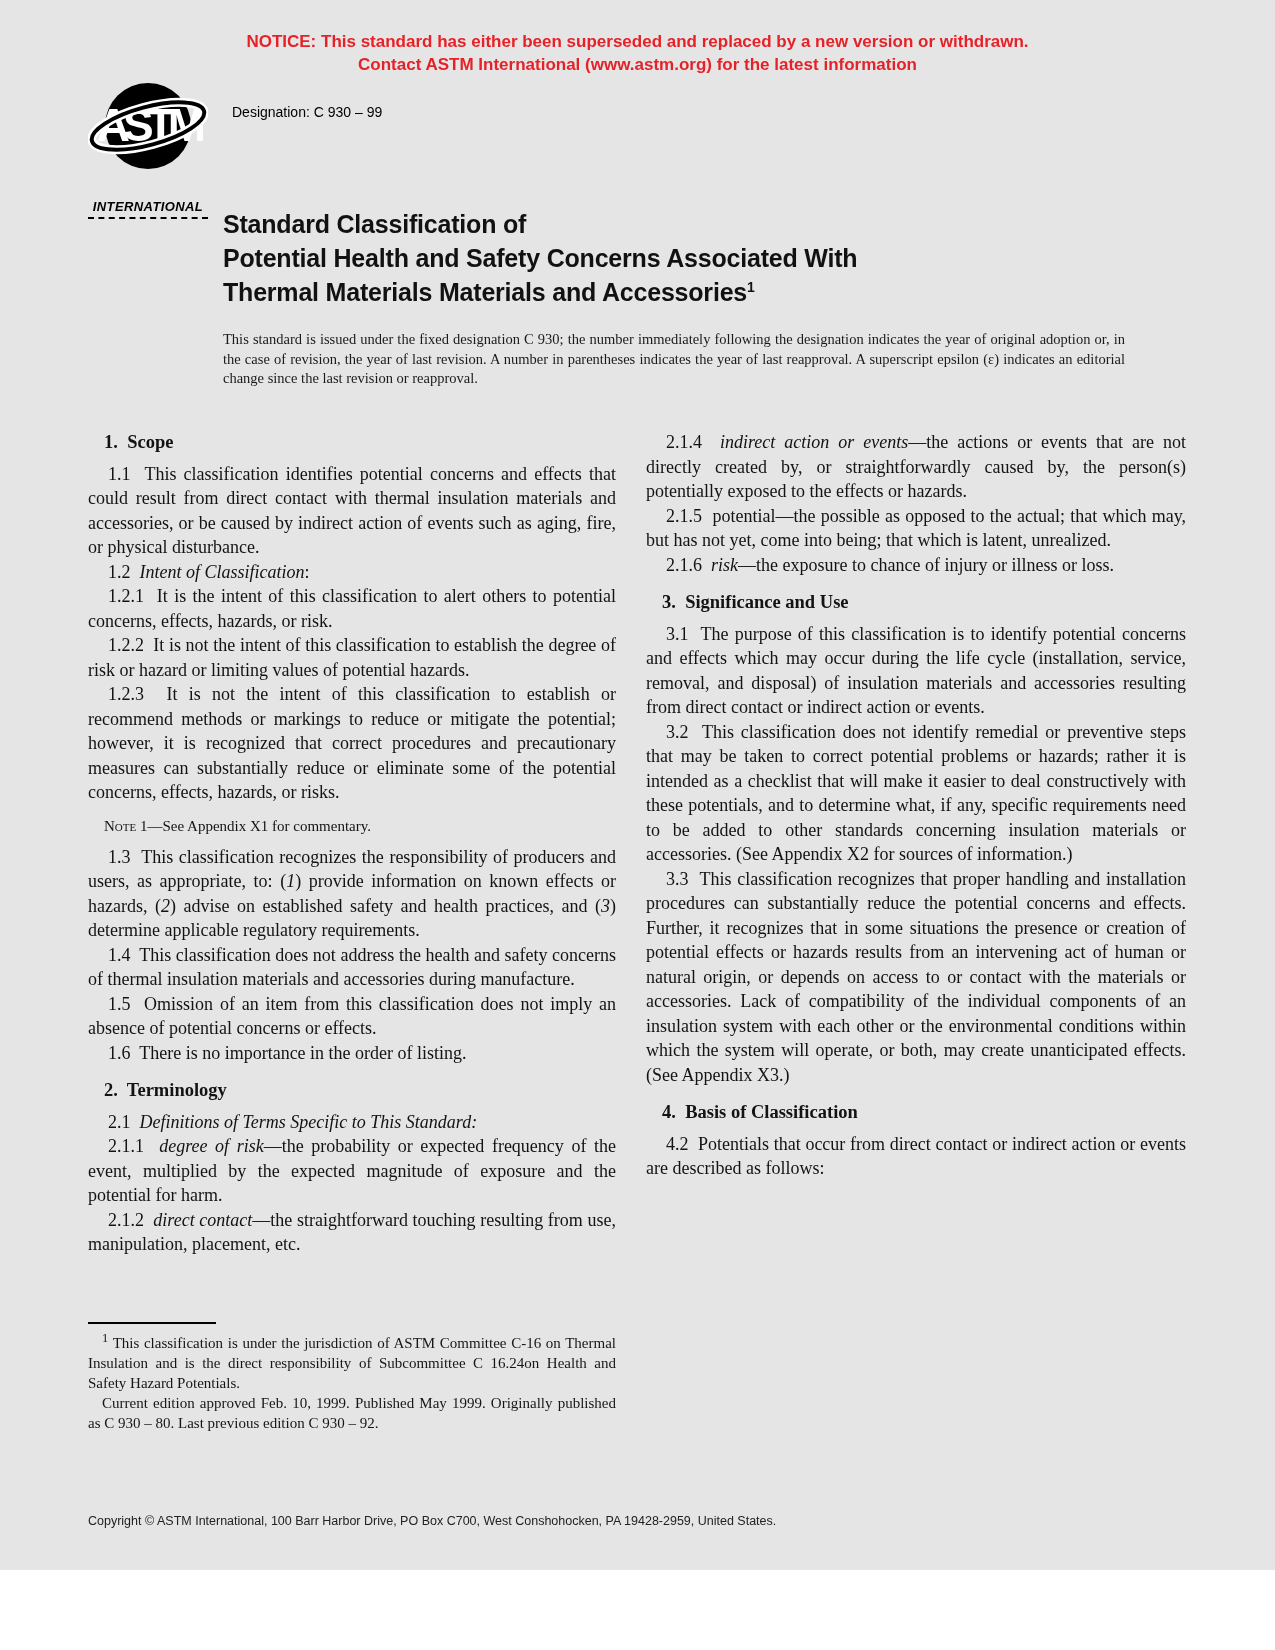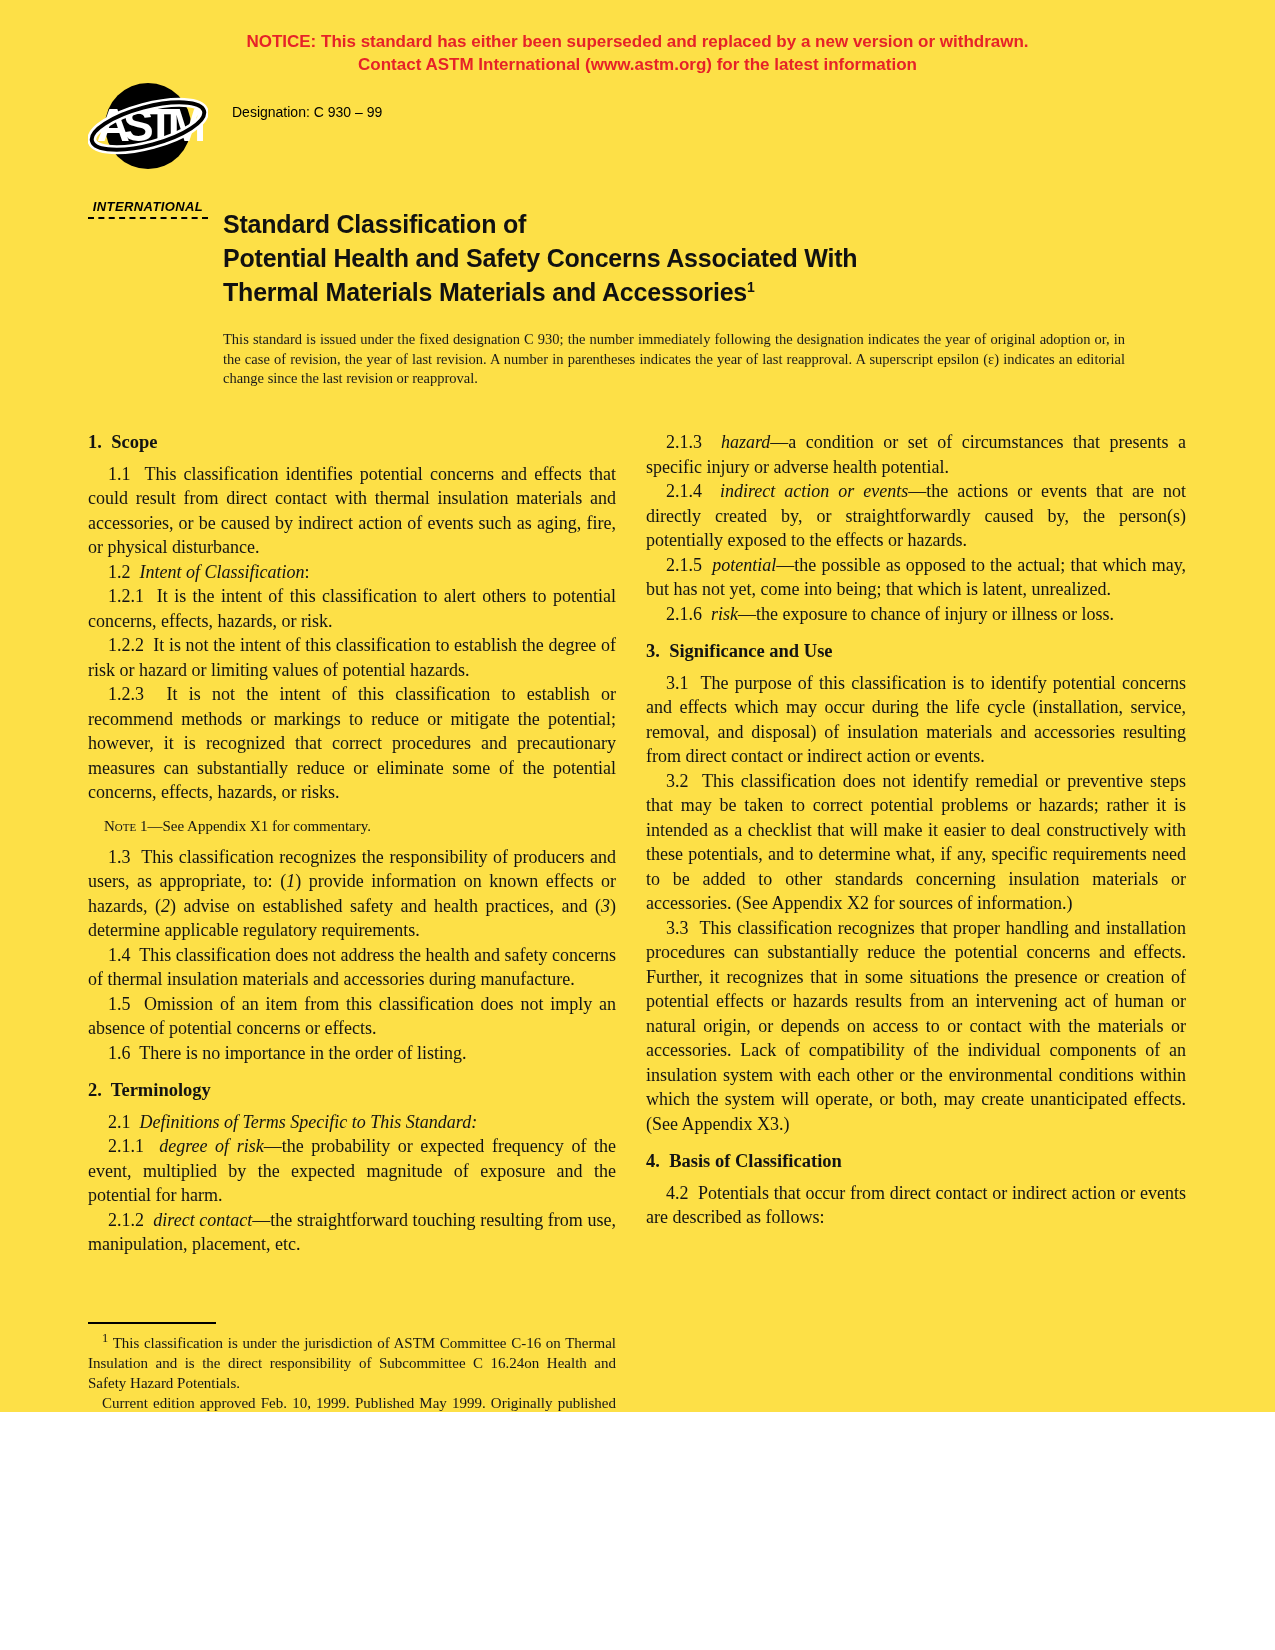--- a/index.html
+++ b/index.html
@@ -1,18 +1,18 @@
 <!DOCTYPE html>
 <html><head>
 <meta charset="utf-8">
 <style>
   * { margin:0; padding:0; box-sizing:border-box; }
   html,body { background:#ffffff; }
   .page {
-    position:relative; width:1275px; height:1412px; background:#fde047;
+    position:relative; width:1275px; height:1570px; background:#e5e5e5;
     font-family:"Liberation Serif", serif; color:#141414; overflow:hidden;
   }
   .notice {
     position:absolute; top:30px; left:0; width:100%; text-align:center;
     font-family:"Liberation Sans", sans-serif; font-weight:bold;
     font-size:17px; line-height:23px; color:#e62228;
   }
   .logo-wrap { position:absolute; left:88px; top:80px; width:120px; text-align:center; }
   .logo-intl {
     font-family:"Liberation Sans", sans-serif; font-style:italic; font-weight:bold;
@@ -32,21 +32,21 @@
   .issuance {
     position:absolute; left:223px; top:330px; width:902px;
     font-size:14.5px; line-height:19.5px; text-align:justify; color:#1a1a1a;
   }
   .col {
     position:absolute; top:430px; font-size:18px; line-height:24.5px;
     text-align:justify; color:#131313;
   }
   .col-left  { left:88px;  width:528px; }
   .col-right { left:646px; width:540px; }
-  .blk-heading { font-weight:bold; margin-top:13px; margin-bottom:7px; text-align:left; font-size:18.5px; }
+  .blk-heading { font-weight:bold; margin-top:13px; margin-bottom:7px; text-align:left; font-size:18.5px;margin-left:16px; }
   .col > .blk-heading:first-child { margin-top:0; }
   .blk-para { text-indent:20px; }
   .blk-note { font-size:15px; line-height:20px; margin:11px 0 9px 0; text-indent:16px; }
   .blk-fn   { text-indent:14px; }
   .smallcaps { font-variant:small-caps; }
   .footnote {
     position:absolute; left:88px; top:1322px; width:528px;
     font-size:15px; line-height:20px; text-align:justify; color:#161616;
   }
   .footnote-rule { width:128px; border-top:2px solid #000; margin-bottom:9px; }
@@ -98,23 +98,22 @@
       <div class="blk-para"><span>1.3&nbsp; This classification recognizes the responsibility of producers and users, as appropriate, to: (</span><span style="font-style: italic;">1</span><span>) provide information on known effects or hazards, (</span><span style="font-style: italic;">2</span><span>) advise on established safety and health practices, and (</span><span style="font-style: italic;">3</span><span>) determine applicable regulatory requirements.</span></div>
       <div class="blk-para"><span>1.4&nbsp; This classification does not address the health and safety concerns of thermal insulation materials and accessories during manufacture.</span></div>
       <div class="blk-para"><span>1.5&nbsp; Omission of an item from this classification does not imply an absence of potential concerns or effects.</span></div>
       <div class="blk-para"><span>1.6&nbsp; There is no importance in the order of listing.</span></div>
       <div class="blk-heading"><span>2.&nbsp; Terminology</span></div>
       <div class="blk-para"><span>2.1&nbsp; </span><span style="font-style: italic;">Definitions of Terms Specific to This Standard:</span></div>
       <div class="blk-para"><span>2.1.1&nbsp; </span><span style="font-style: italic;">degree of risk</span><span>—the probability or expected frequency of the event, multiplied by the expected magnitude of exposure and the potential for harm.</span></div>
       <div class="blk-para"><span>2.1.2&nbsp; </span><span style="font-style: italic;">direct contact</span><span>—the straightforward touching resulting from use, manipulation, placement, etc.</span></div>
     </div>
   <div class="col col-right">
-      <div class="blk-para"><span>2.1.3&nbsp; </span><span style="font-style: italic;">hazard</span><span>—a condition or set of circumstances that presents a specific injury or adverse health potential.</span></div>
       <div class="blk-para"><span>2.1.4&nbsp; </span><span style="font-style: italic;">indirect action or events</span><span>—the actions or events that are not directly created by, or straightforwardly caused by, the person(s) potentially exposed to the effects or hazards.</span></div>
-      <div class="blk-para"><span>2.1.5&nbsp; </span><span style="font-style: italic;">potential</span><span>—the possible as opposed to the actual; that which may, but has not yet, come into being; that which is latent, unrealized.</span></div>
+      <div class="blk-para"><span>2.1.5&nbsp; </span><span style="">potential</span><span>—the possible as opposed to the actual; that which may, but has not yet, come into being; that which is latent, unrealized.</span></div>
       <div class="blk-para"><span>2.1.6&nbsp; </span><span style="font-style: italic;">risk</span><span>—the exposure to chance of injury or illness or loss.</span></div>
       <div class="blk-heading"><span>3.&nbsp; Significance and Use</span></div>
       <div class="blk-para"><span>3.1&nbsp; The purpose of this classification is to identify potential concerns and effects which may occur during the life cycle (installation, service, removal, and disposal) of insulation materials and accessories resulting from direct contact or indirect action or events.</span></div>
       <div class="blk-para"><span>3.2&nbsp; This classification does not identify remedial or preventive steps that may be taken to correct potential problems or hazards; rather it is intended as a checklist that will make it easier to deal constructively with these potentials, and to determine what, if any, specific requirements need to be added to other standards concerning insulation materials or accessories. (See Appendix X2 for sources of information.)</span></div>
       <div class="blk-para"><span>3.3&nbsp; This classification recognizes that proper handling and installation procedures can substantially reduce the potential concerns and effects. Further, it recognizes that in some situations the presence or creation of potential effects or hazards results from an intervening act of human or natural origin, or depends on access to or contact with the materials or accessories. Lack of compatibility of the individual components of an insulation system with each other or the environmental conditions within which the system will operate, or both, may create unanticipated effects. (See Appendix X3.)</span></div>
       <div class="blk-heading"><span>4.&nbsp; Basis of Classification</span></div>
       <div class="blk-para"><span>4.2&nbsp; Potentials that occur from direct contact or indirect action or events are described as follows:</span></div>
     </div>
 
   <div class="footnote">

